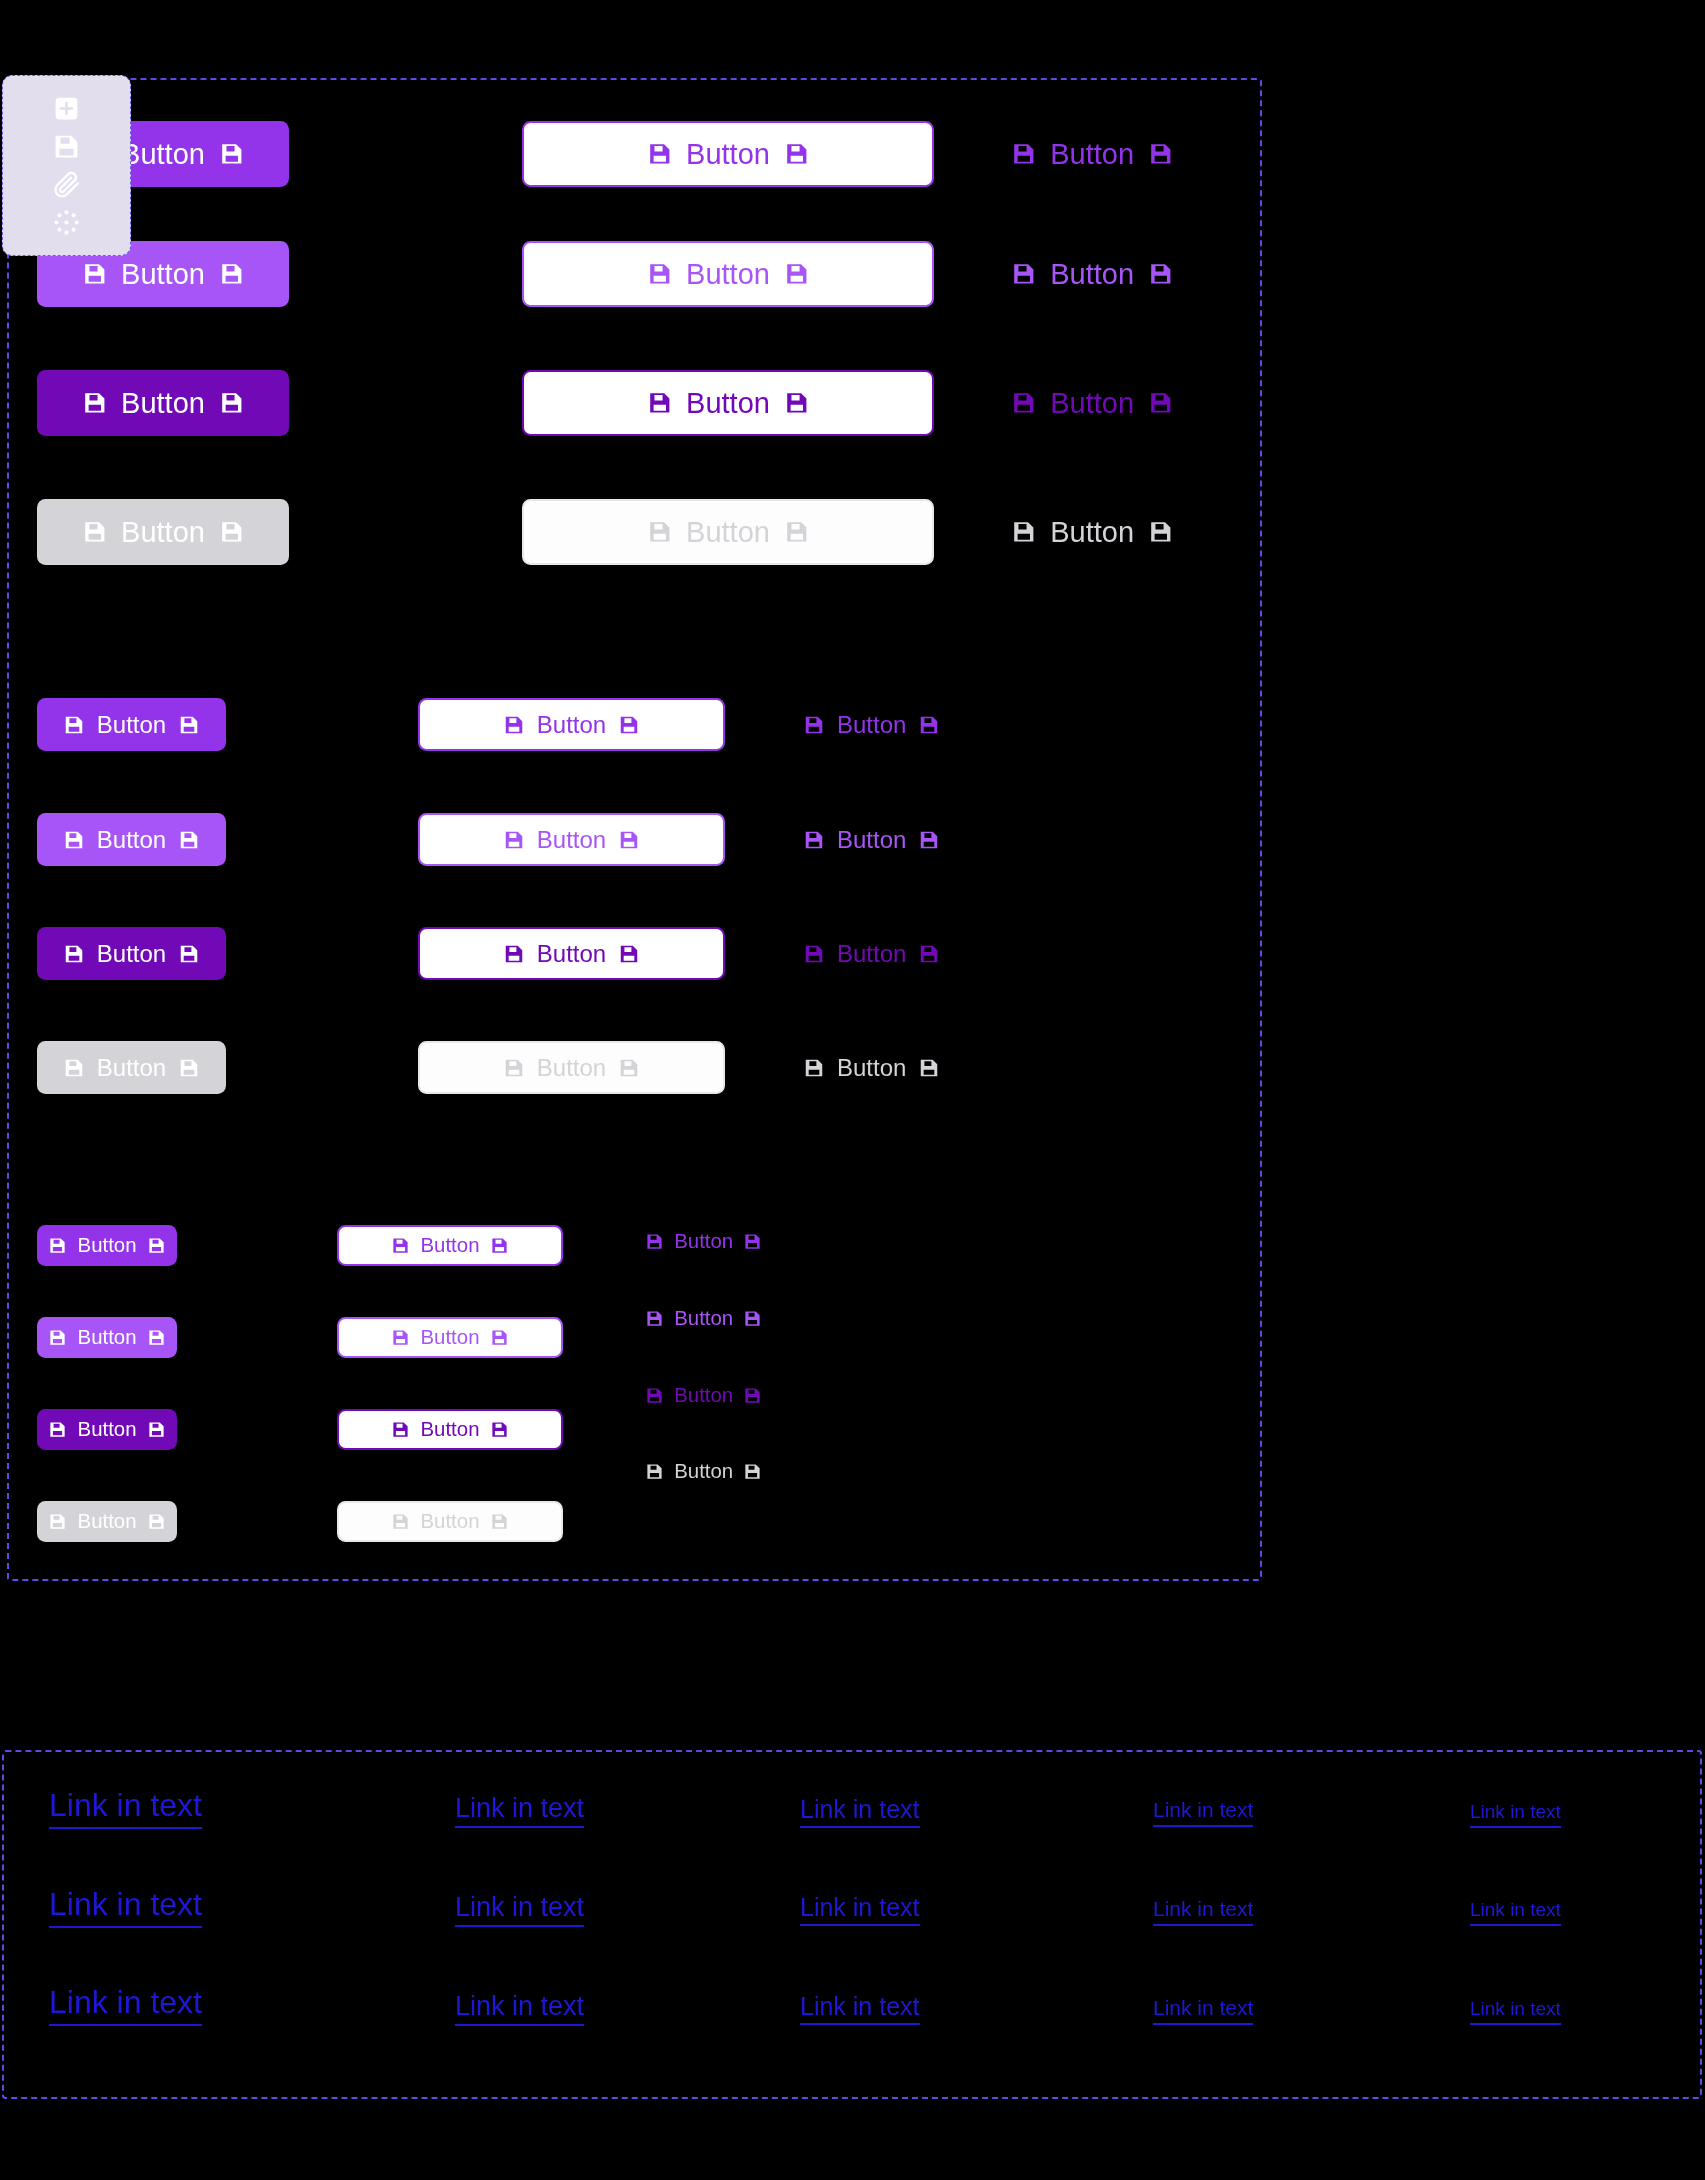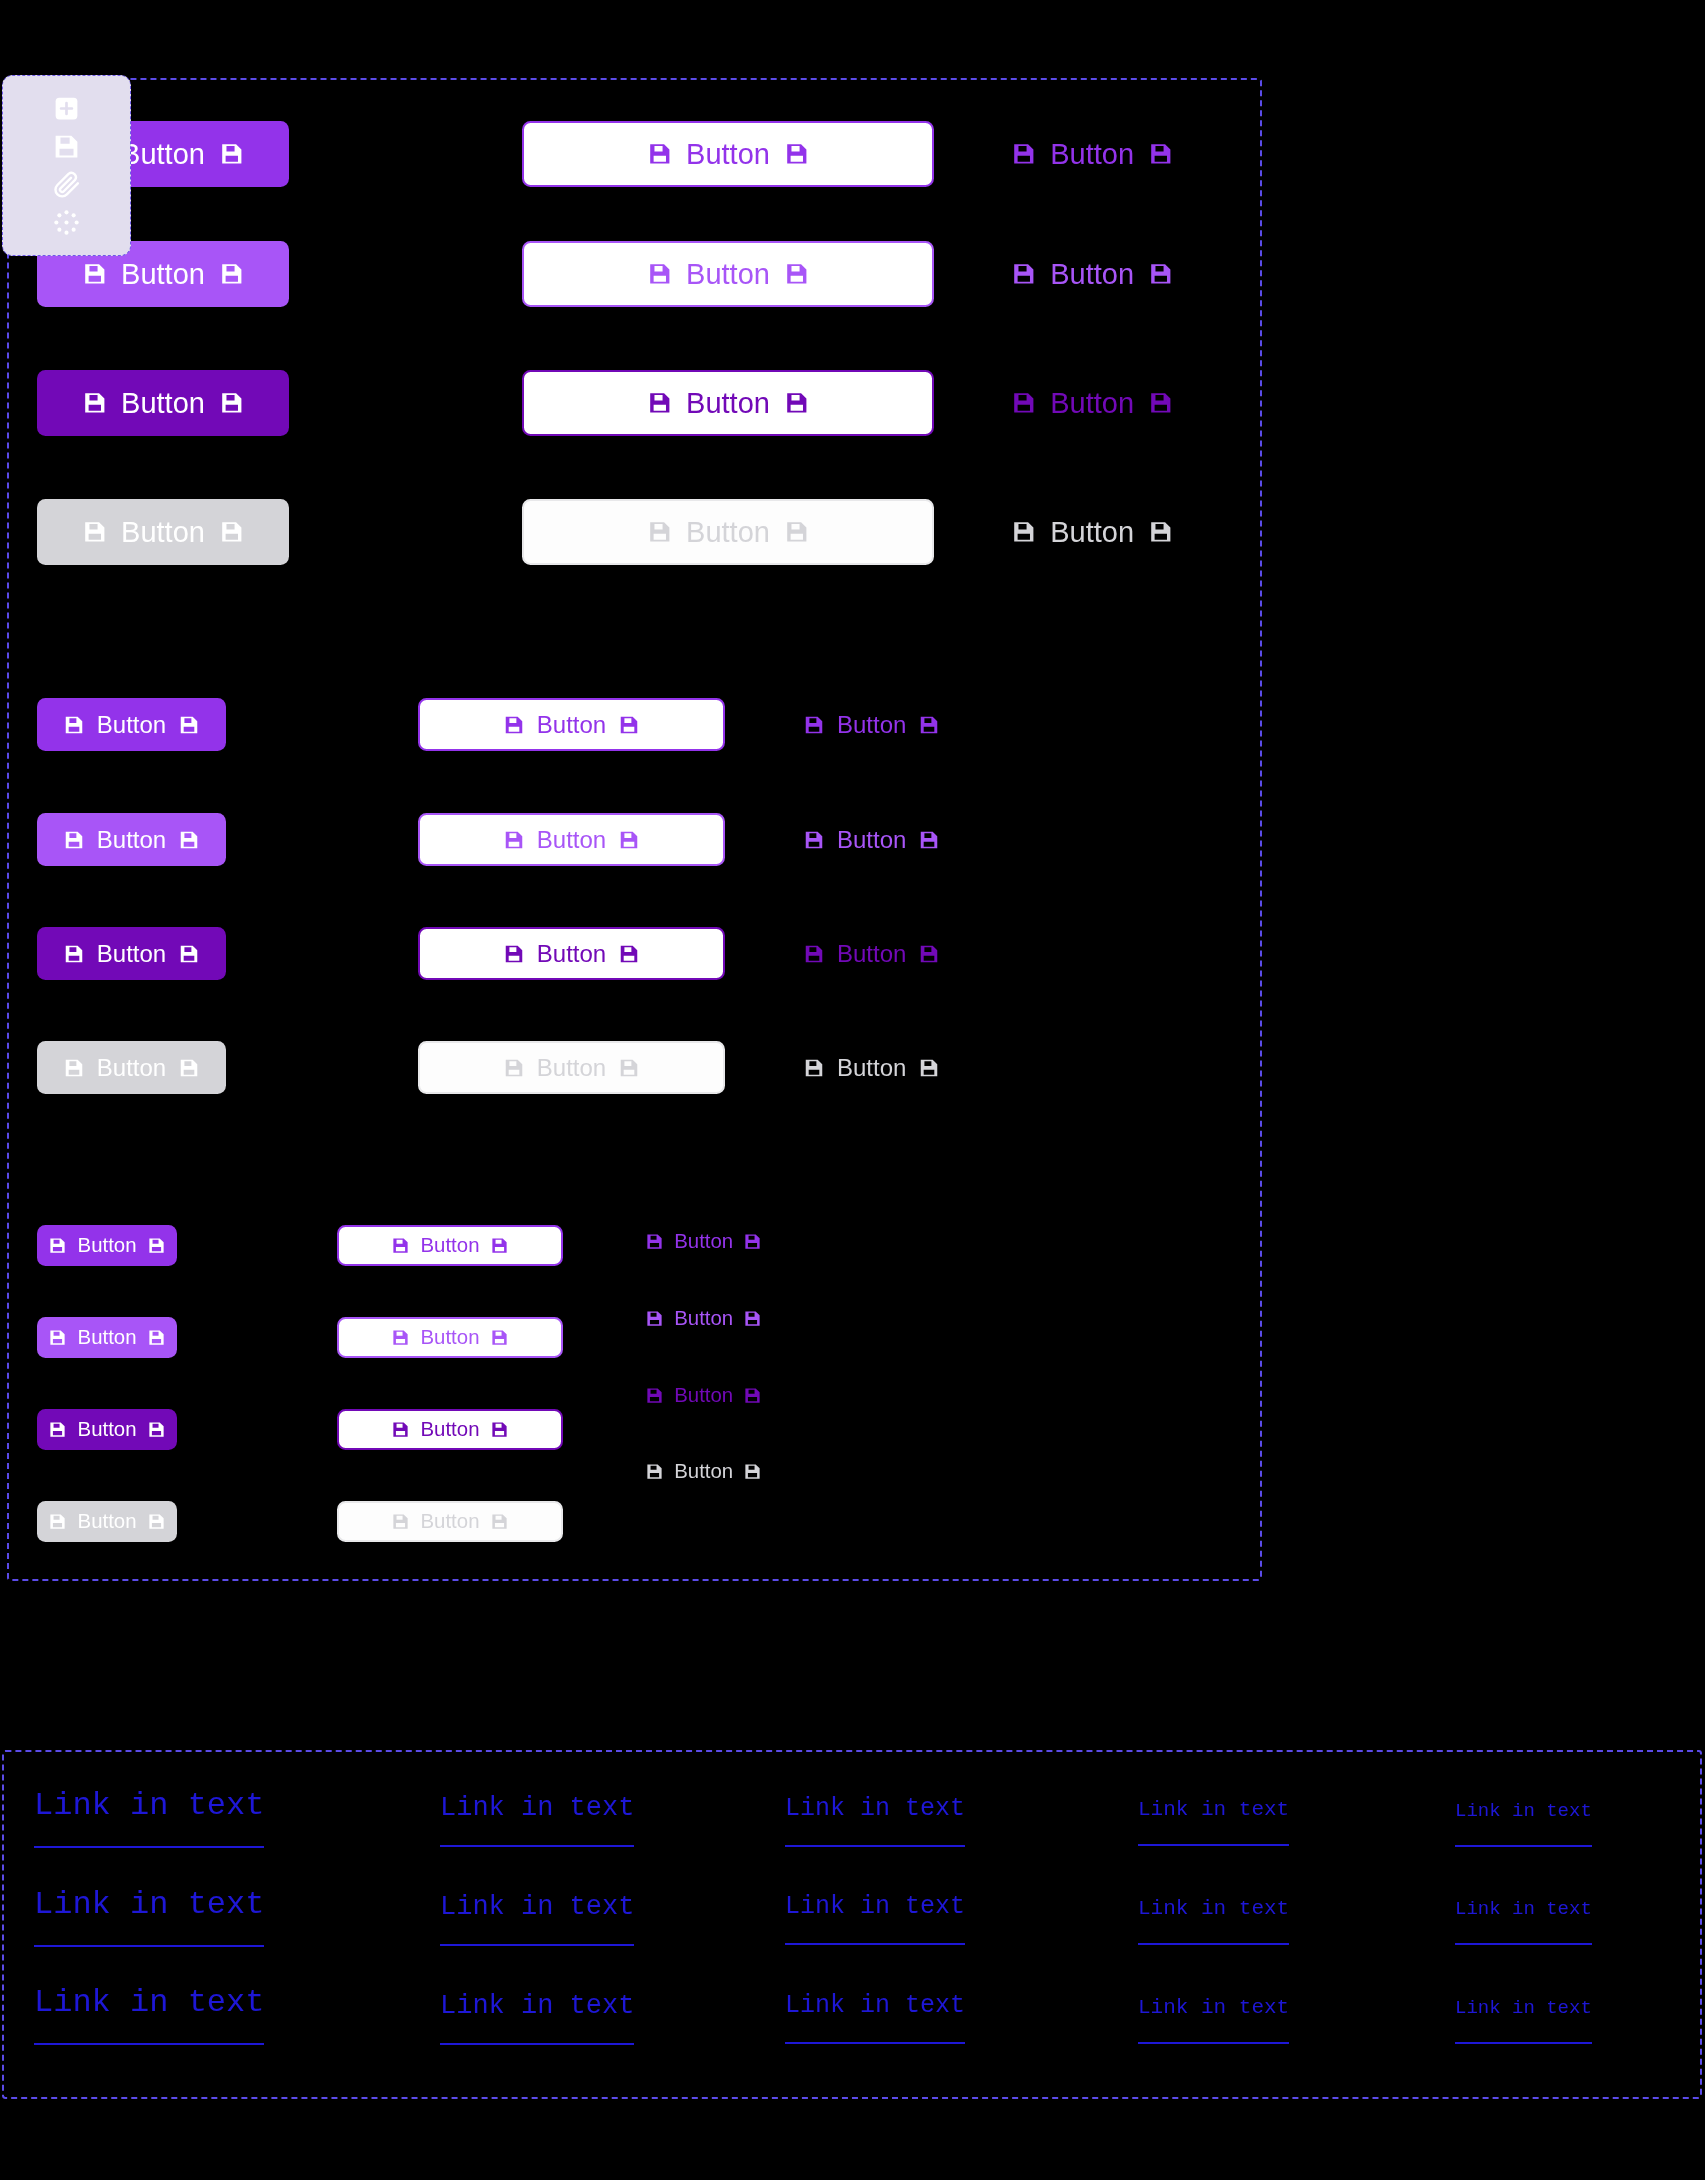--- a/index.html
+++ b/index.html
@@ -91,24 +91,25 @@
     color: #FFFFFF;
   }
   #floating-panel .p-icon svg { display: block; }
 
   
   .link {
     position: absolute;
     color: #1E17D6;
     text-decoration: none;
     border-bottom: 2.6px solid #1E17D6;
-    font-family: Liberation Mono, monospace;
+    font-family: Liberation Sans, sans-serif;
     line-height: 1.05;
     white-space: nowrap;
-    padding-bottom: 23px;
+    padding-bottom: 4px;
+    margin-left: 15px;
   }
   .lk-xl { font-size: 32px; }
   .lk-lg { font-size: 27px; }
   .lk-md { font-size: 25px; }
   .lk-sm { font-size: 21px; }
   .lk-xs { font-size: 19px; }
 </style>
 </head>
 <body>
 

